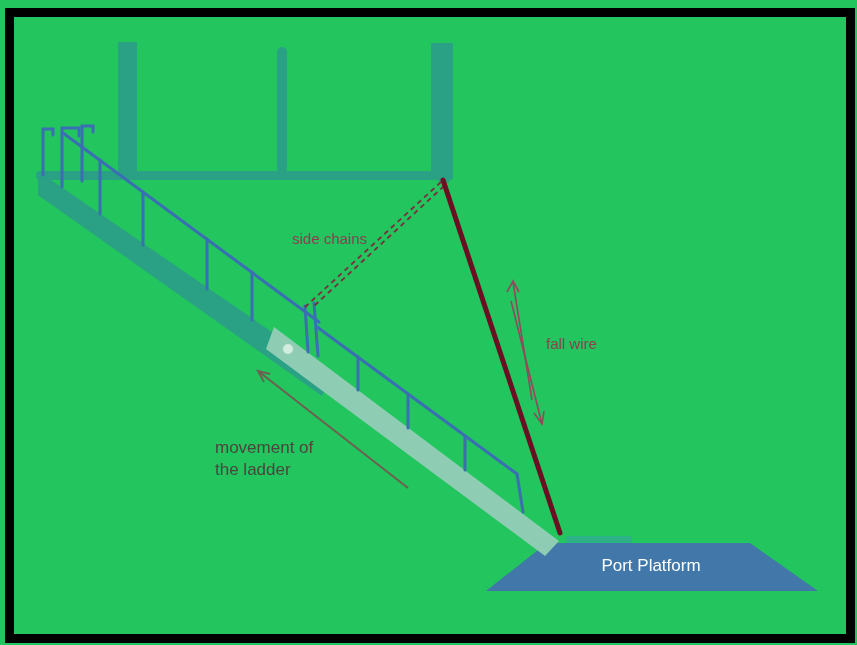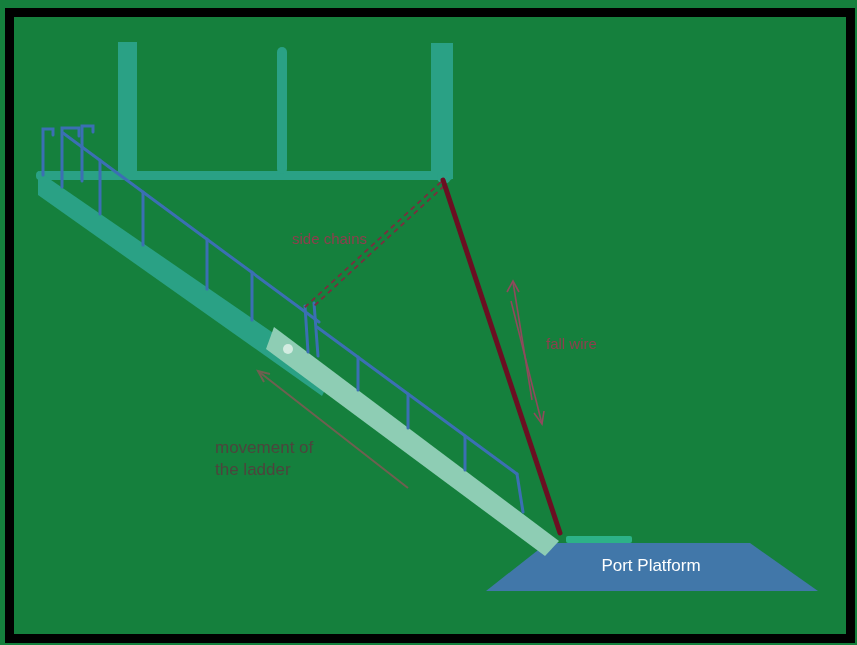--- a/index.html
+++ b/index.html
@@ -5,21 +5,21 @@
   html, body {
     margin: 0;
     padding: 0;
     background: #ffffff;
     font-family: "Liberation Sans", sans-serif;
   }
   .stage {
     position: relative;
     width: 857px;
     height: 645px;
-    background: #15803d;
+    background: #22c55e;
     overflow: hidden;
   }
   .stage svg {
     position: absolute;
     left: 0;
     top: 0;
     display: block;
   }
   text {
     font-family: "Liberation Sans", sans-serif;

